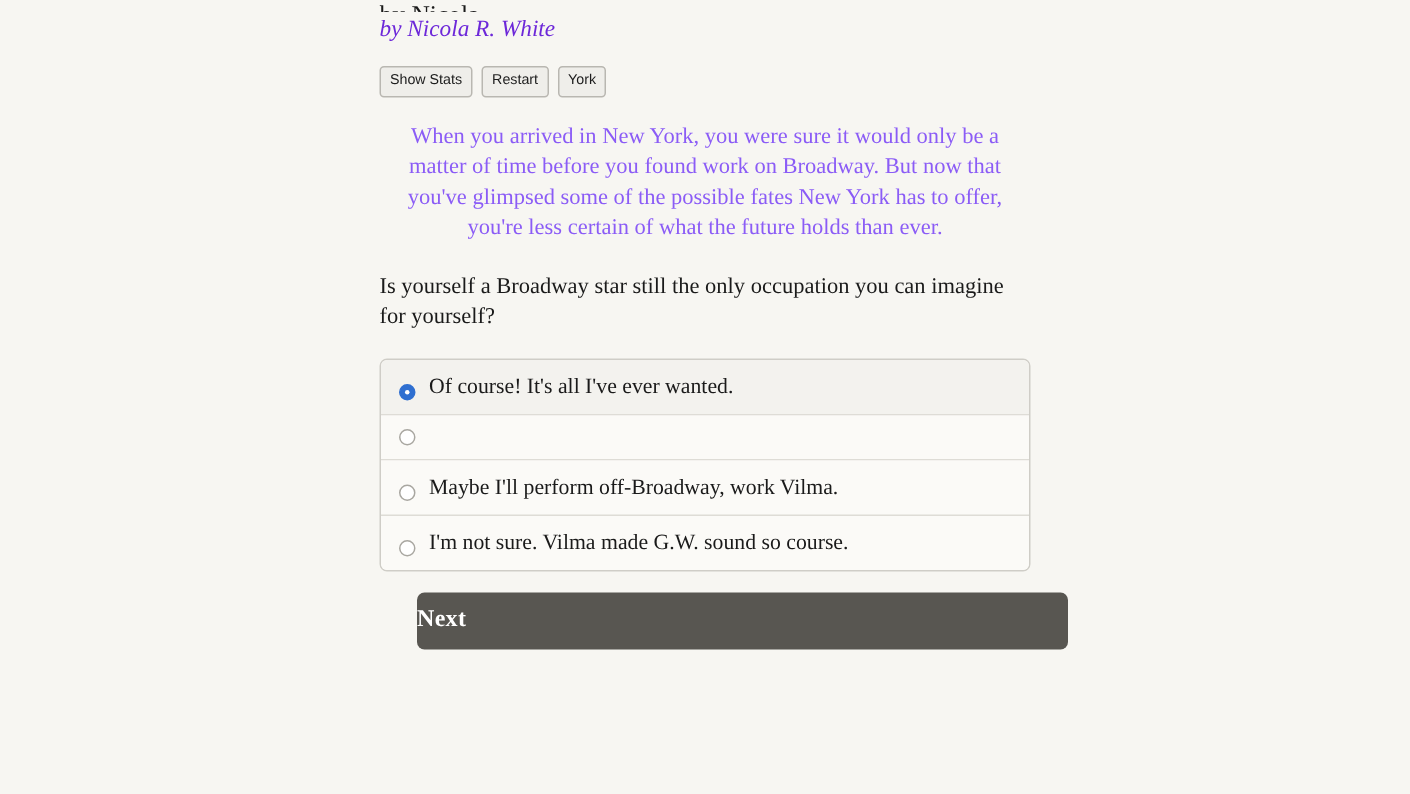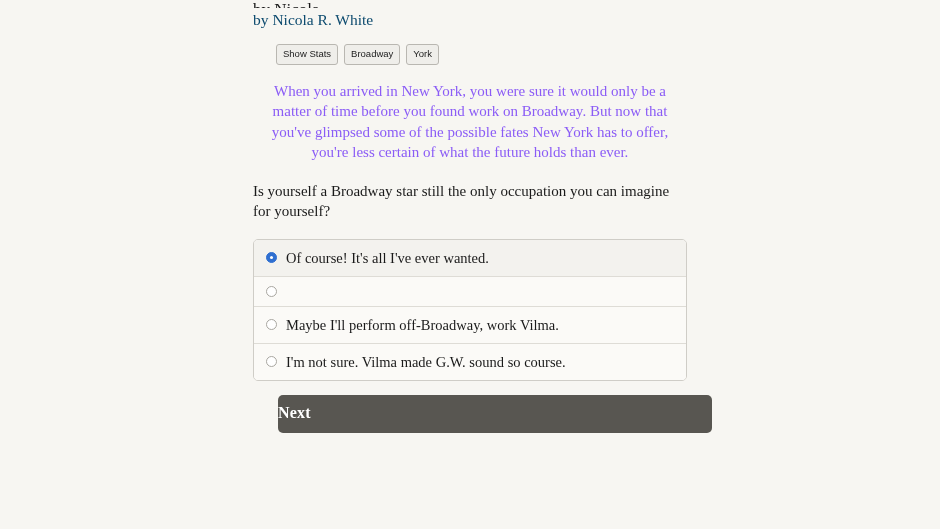--- a/index.html
+++ b/index.html
@@ -31,28 +31,28 @@
     overflow: hidden;
     font-size: 17px;
     line-height: 20px;
     color: #1a1a1a;
   }
   .byline {
     font-size: 15.5px;
     line-height: 20px;
     margin-top: 2px;
     margin-bottom: 0;
-    color: #0c4a6e;
+    color: #6d28d9;
+    font-style: italic;
   }
   .btn-row {
     margin-top: 14px;
     display: flex;
     gap: 6px;
     align-items: center;
-    margin-left: 23px;
   }
   .small-btn {
     font-family: "Liberation Sans", sans-serif;
     font-size: 9.5px;
     line-height: 1;
     padding: 4px 6px 5px 6px;
     background: #efeeea;
     border: 1px solid #b9b7b1;
     border-radius: 3px;
     color: #1c1c1c;
@@ -73,21 +73,21 @@
   }
   .choices {
     margin-top: 17px;
     border: 1px solid #cfcdc7;
     border-radius: 5px;
     background: #fbfaf7;
     overflow: hidden;
   }
   .choice {
     display: flex;
-    align-items: center;
+    align-items: flex-end;
     gap: 9px;
     padding: 9px 12px;
     border-bottom: 1px solid #dedcd6;
     cursor: pointer;
     background: #fbfaf7;
   }
   .choice:last-child {
     border-bottom: none;
   }
   .choice.selected {
@@ -145,21 +145,21 @@
 
 <div class="page">
   <div class="content">
 
     <div class="title-clip">by Nicola</div>
 
     <div class="byline">by Nicola R. White</div>
 
     <div class="btn-row">
       <button class="small-btn">Show Stats</button>
-      <button class="small-btn">Broadway</button>
+      <button class="small-btn">Restart</button>
       <button class="small-btn">York</button>
     </div>
 
     <p class="para">When you arrived in New York, you were sure it would only be a matter of time before you found work on Broadway. But now that you've glimpsed some of the possible fates New York has to offer, you're less certain of what the future holds than ever.</p>
 
     <p class="question">Is yourself a Broadway star still the only occupation you can imagine for yourself?</p>
 
     <div class="choices">
       <div class="choice selected">
         <span class="radio"></span>

